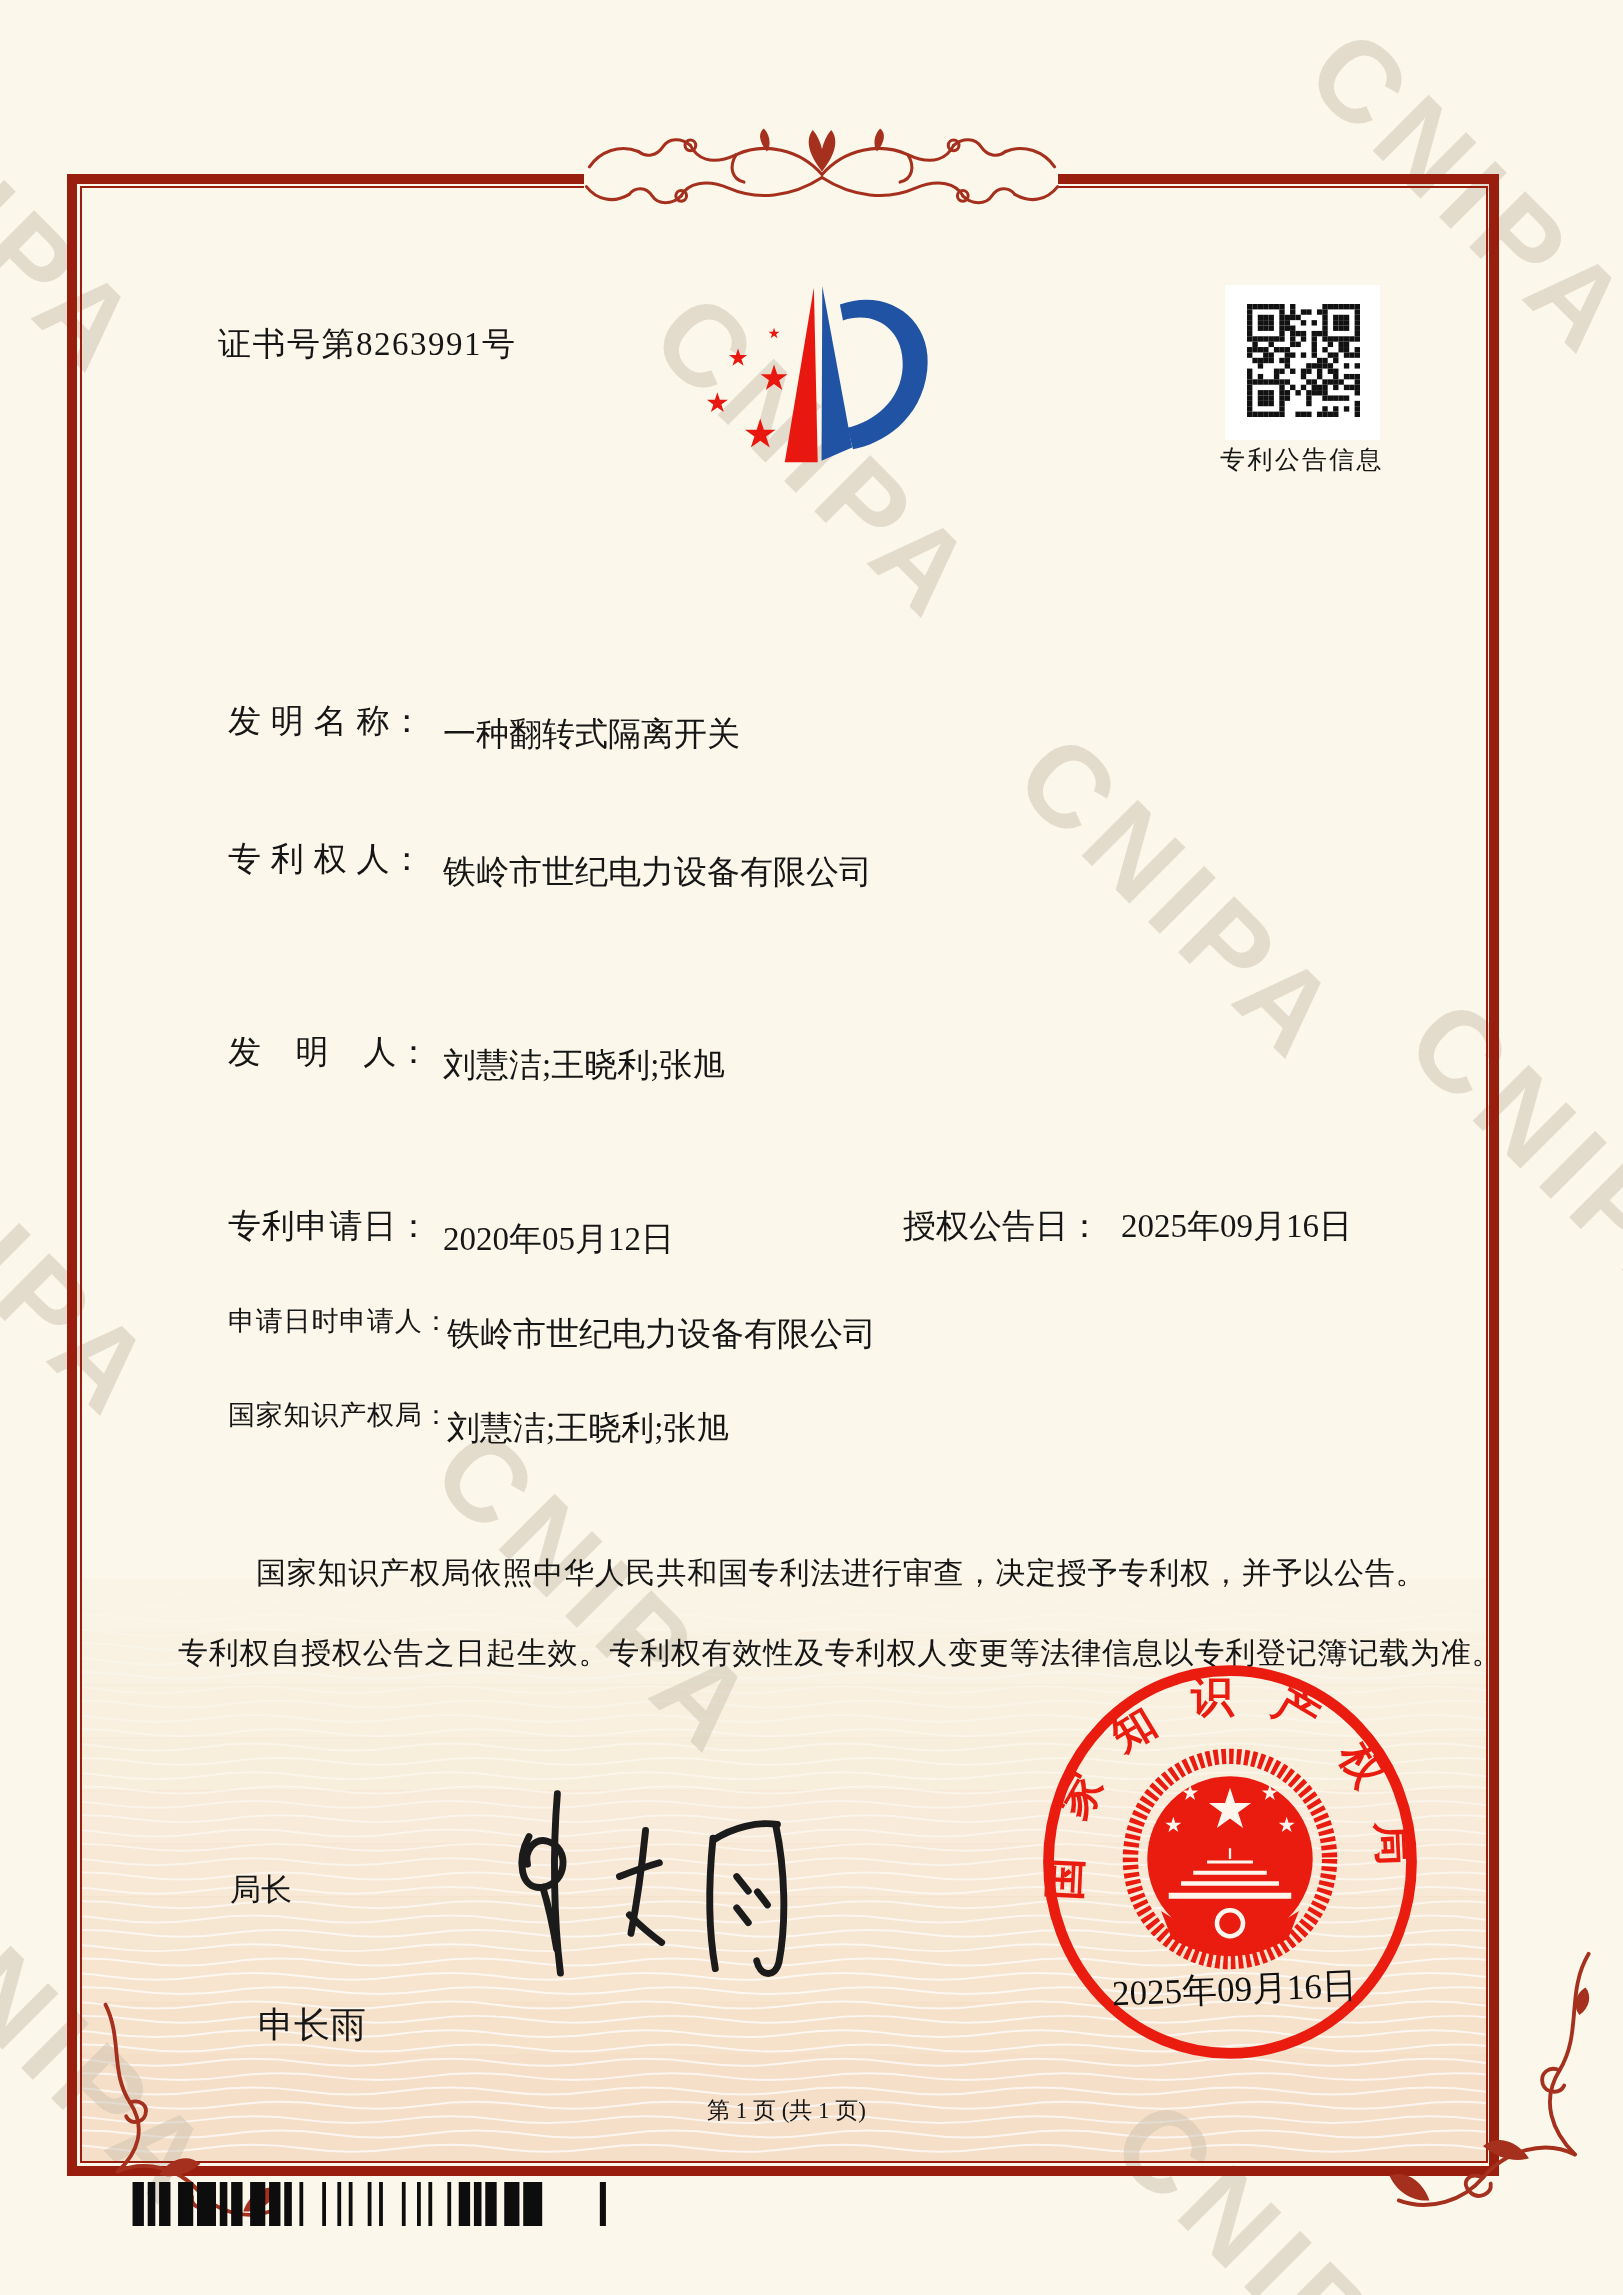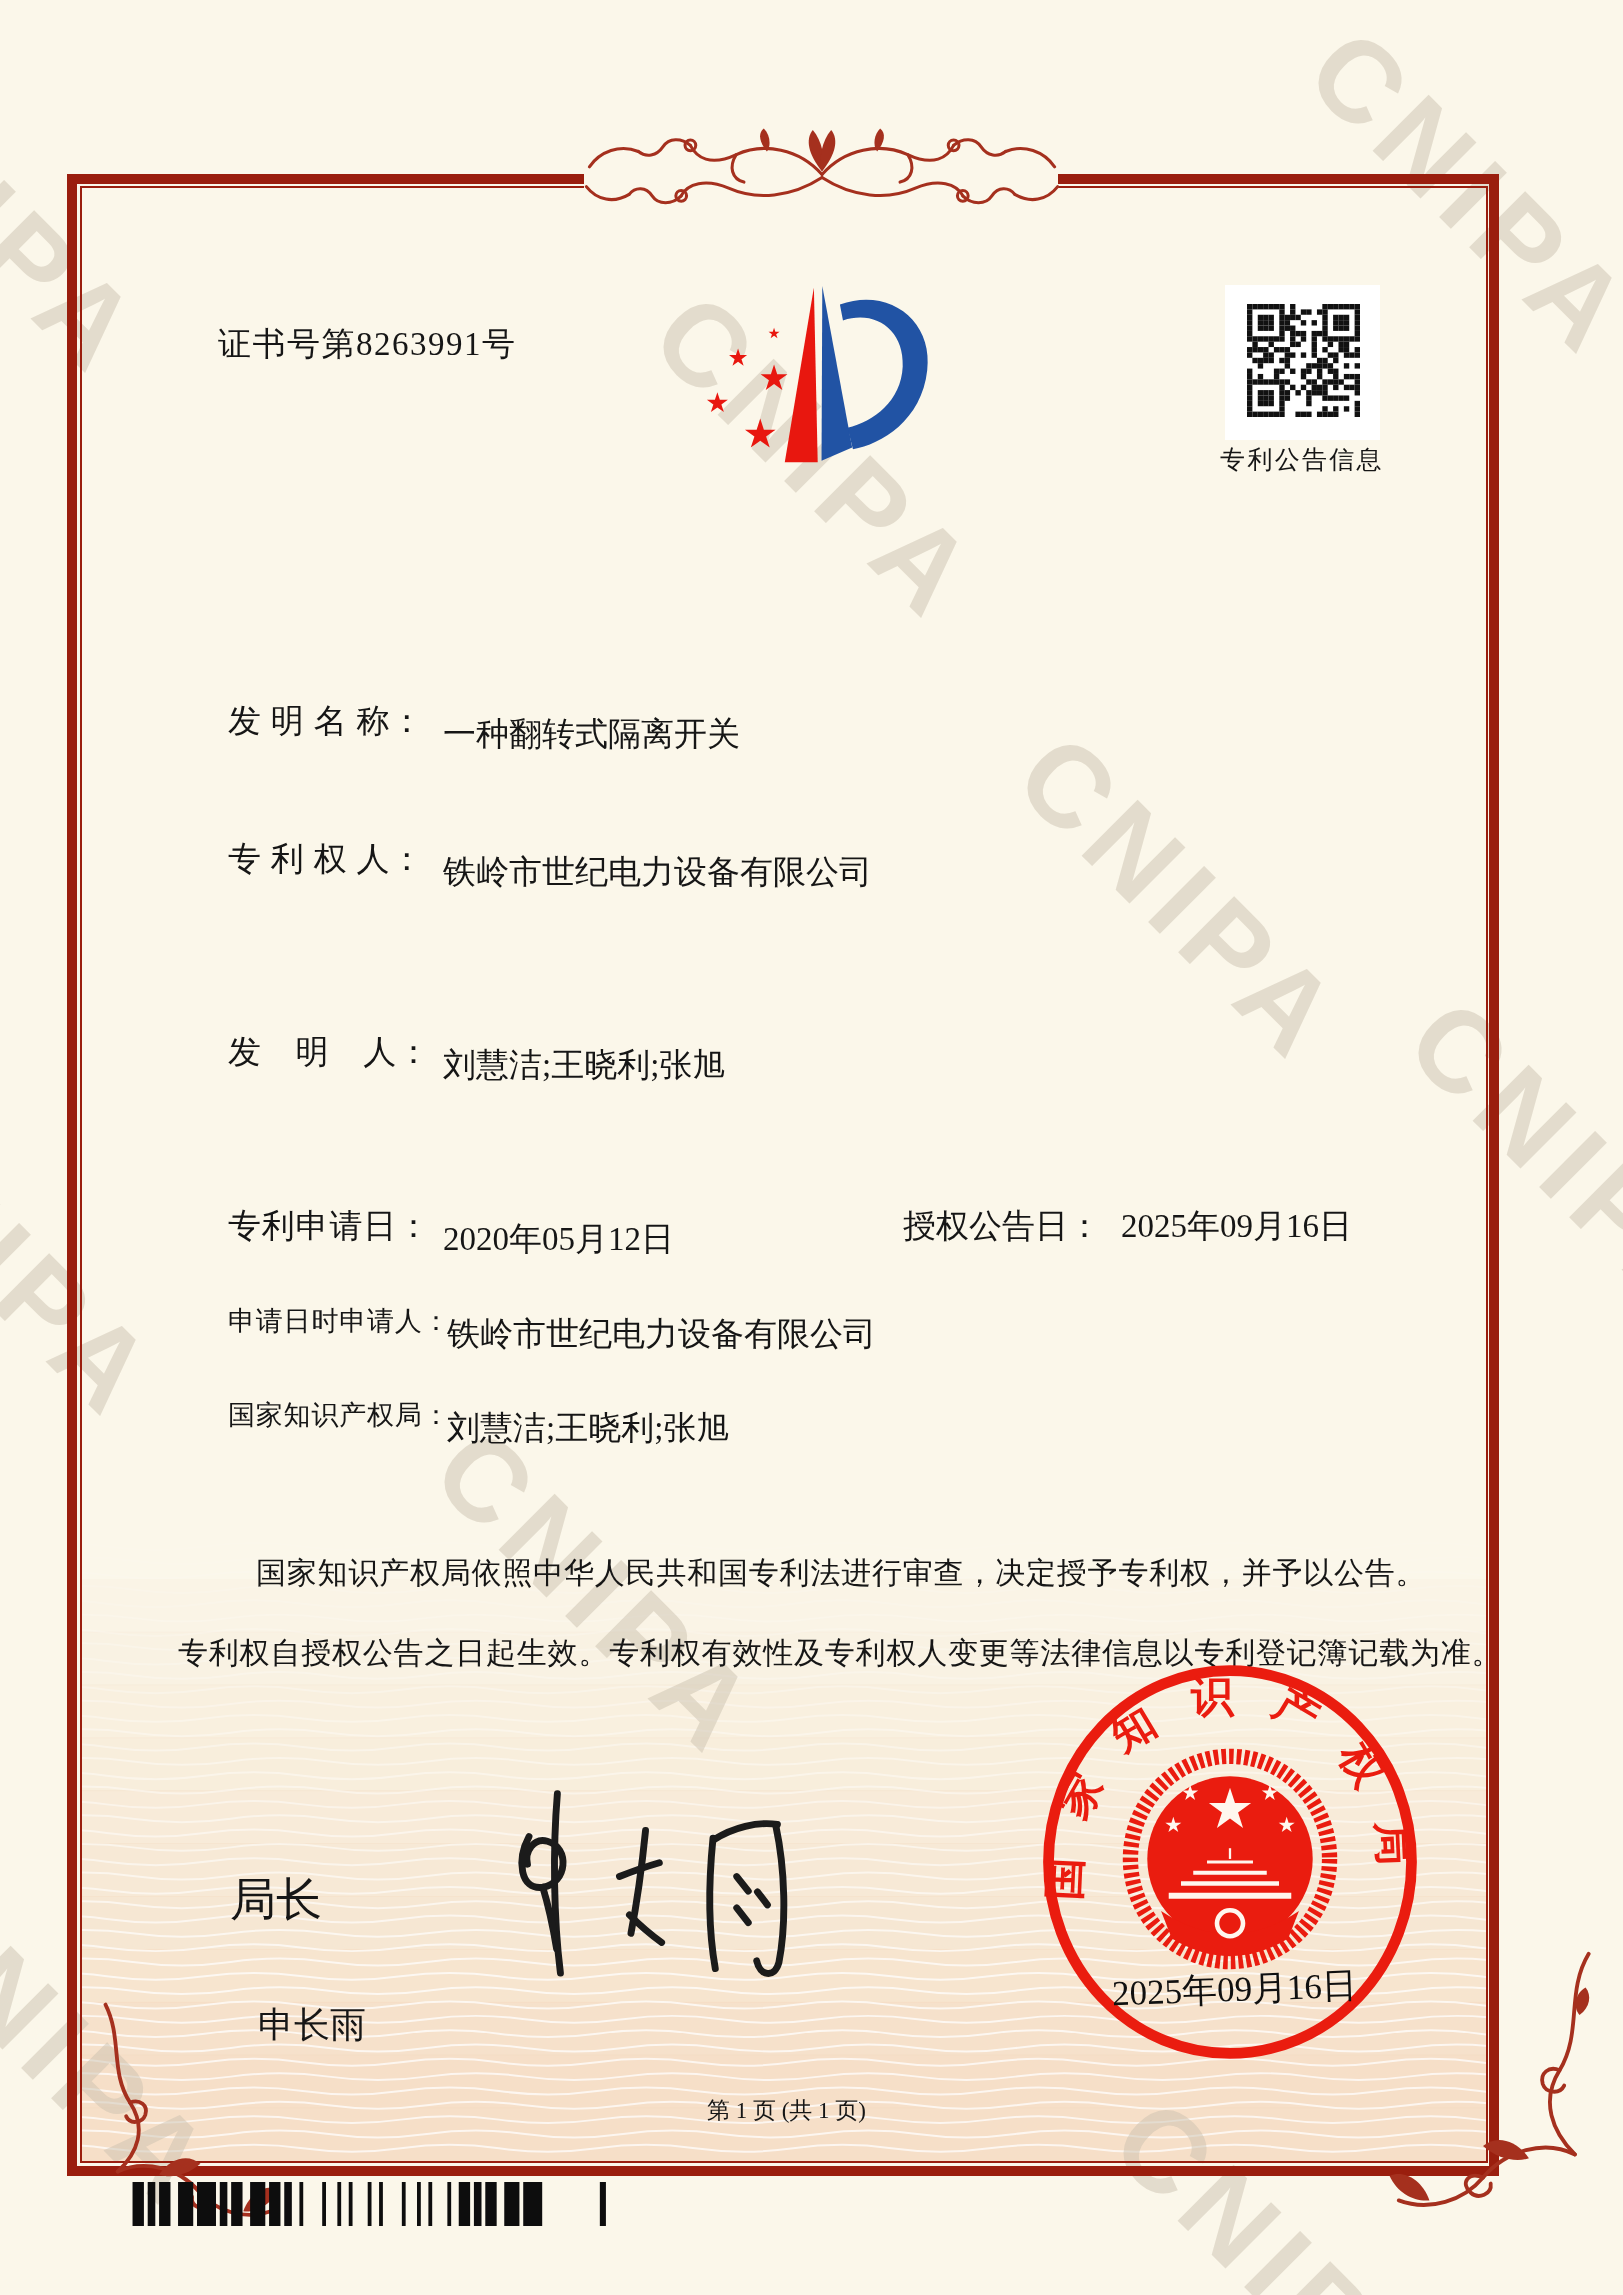--- a/index.html
+++ b/index.html
@@ -44,21 +44,21 @@
   .f-value{position:absolute; left:215px; top:0;margin-top:13px;}
   .f-label2{position:absolute; left:675px; top:0;}
   .f-value2{position:absolute; left:893px; top:0;}
   .row.small .f-label{font-size:27px; top:3.8px;}
   .row.small .f-value{left:219px;}
   
   .stmt{position:absolute; left:178px; width:1334px; font-size:30px; letter-spacing:0.8px; z-index:5;}
   .stmt.l1{top:1553px; padding-left:78px;}
   .stmt.l2{top:1615px;margin-top:18px;}
   
-  .officer-title{position:absolute; left:230px; top:1869px; font-size:46px; z-index:6;}
+  .officer-title{position:absolute; left:230px; top:1869px; font-size:31px; z-index:6;}
   .officer-name{position:absolute; left:230px; top:2001px; font-size:36px; z-index:6;margin-left:28px;}
   .signature{position:absolute; left:483px; top:1783px; z-index:6;}
   .seal{position:absolute; left:1037px; top:1658px; z-index:6;}
   .seal-date{position:absolute; left:1104px; top:1966px; width:261px; text-align:center;
     font-size:35px; color:#101010; transform:rotate(-2deg); z-index:7;}
   .footer-page{position:absolute; left:687px; top:2095px; width:199px; text-align:center;
     font-size:23px; z-index:6;}
   .barcode{position:absolute; left:130px; top:2182px; z-index:5;}
 </style>
 </head>

